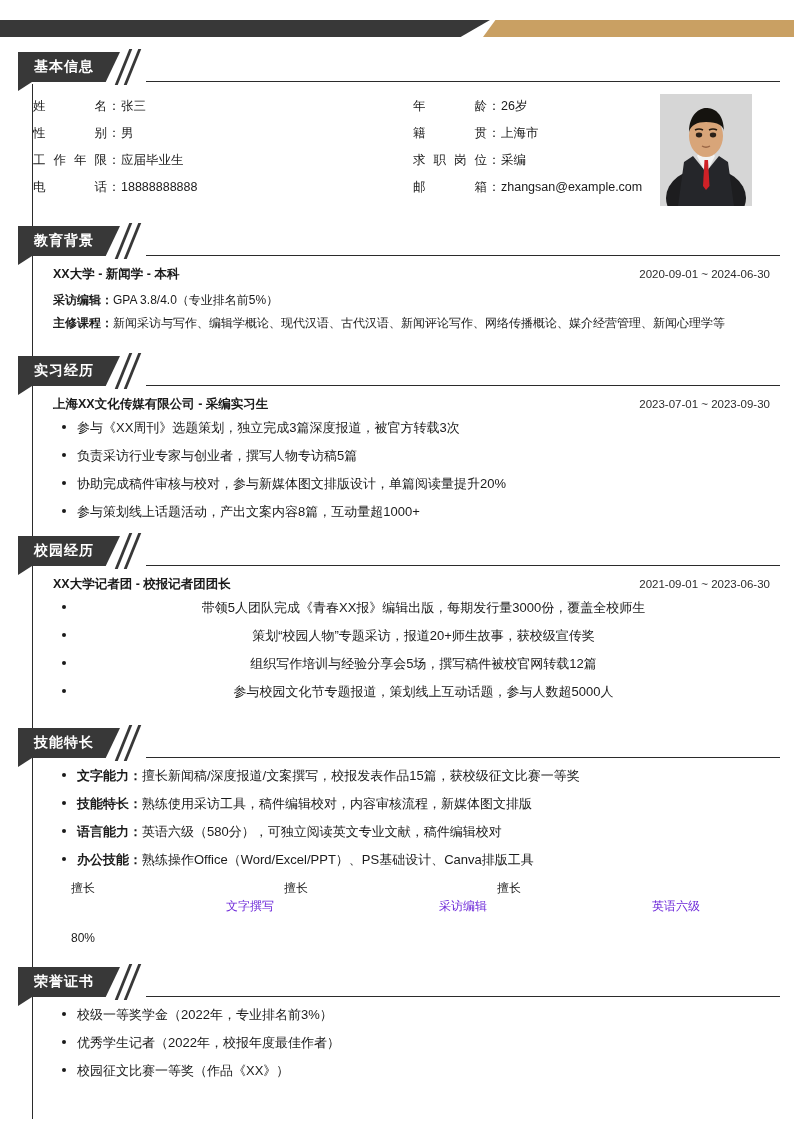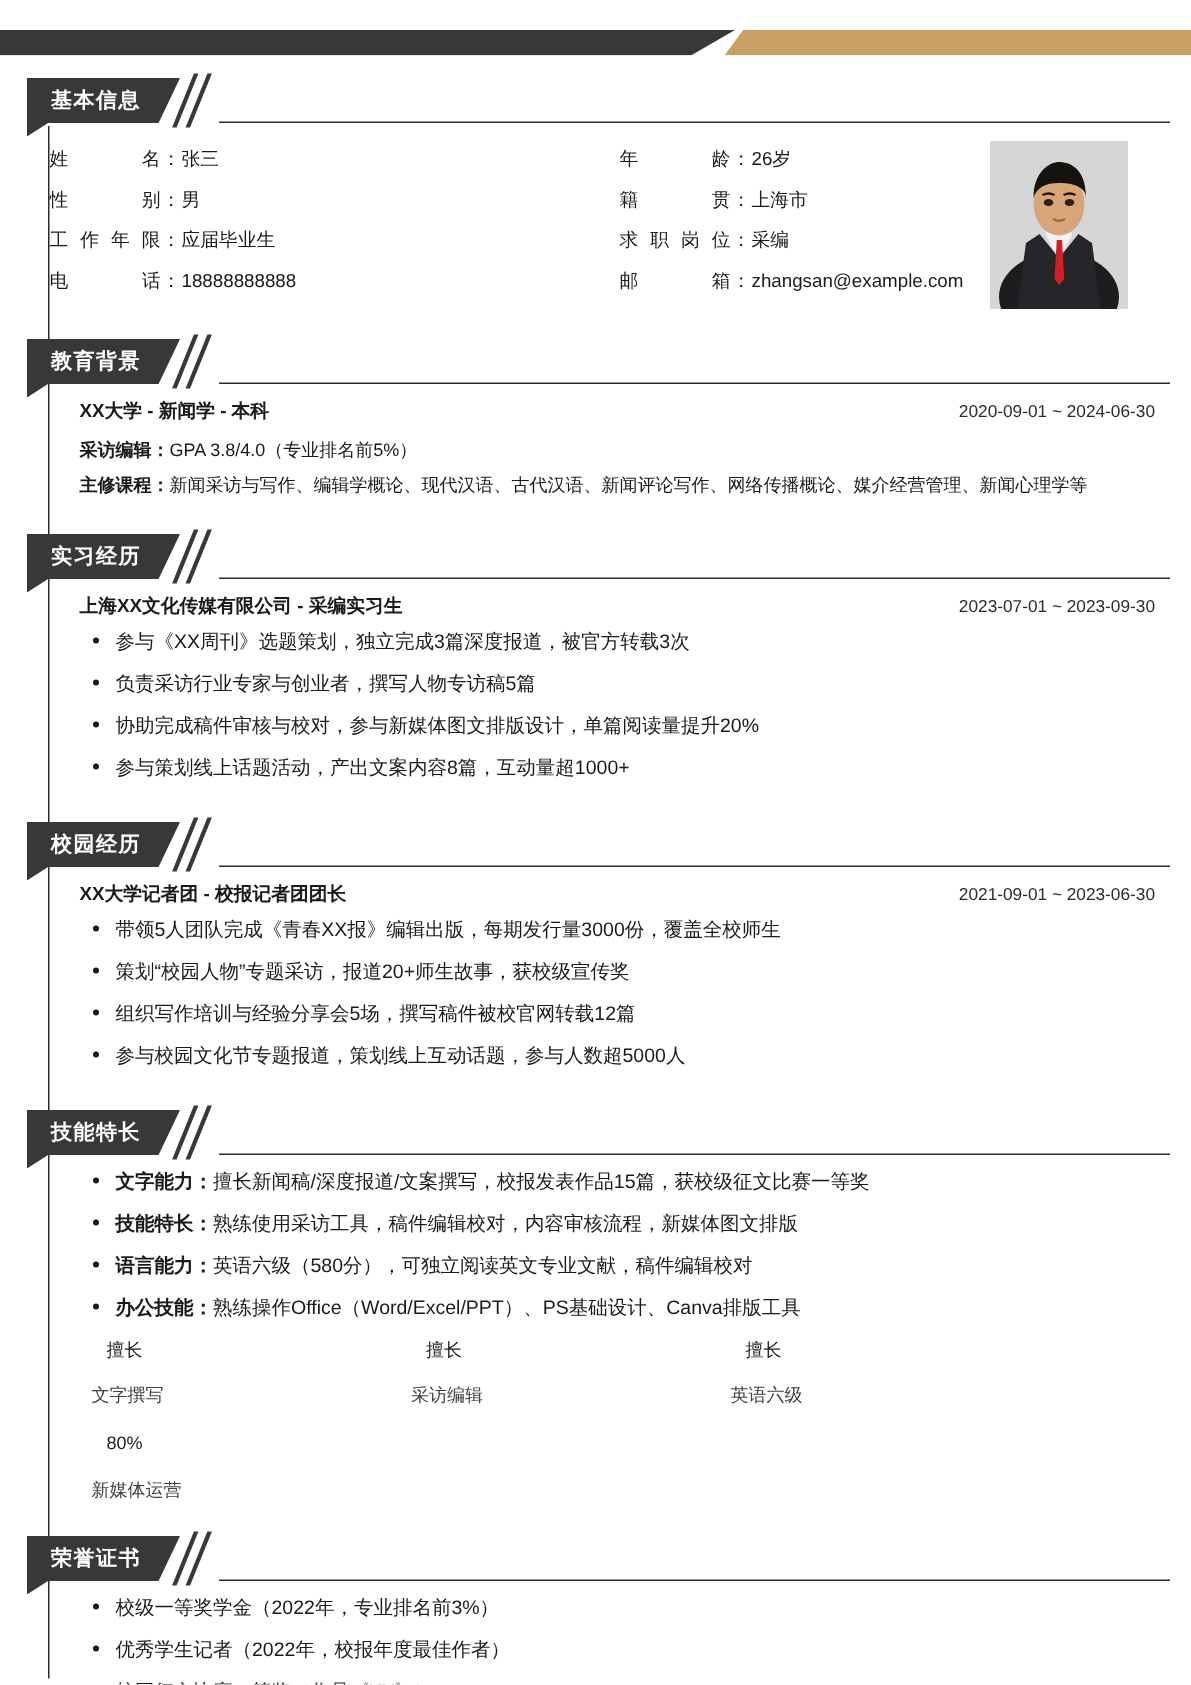--- a/index.html
+++ b/index.html
@@ -230,23 +230,24 @@
     height: 7px;
     border-radius: 4px;
     background: #3a3a3a;
   }
   .bar-val {
     margin-left: 10px;
     font-size: 12px;
     color: #1a1a1a;
   }
   .bar-label {
-    margin-top: 16px;
+    margin-top: 4px;
     font-size: 12px;
-    color: #404040;
+    color: #6d28d9;
+    text-align: right;
   }
 </style>
 </head>
 <body>
 
 <div class="top-banner">
   <div class="banner-dark"></div>
   <div class="banner-gold"></div>
 </div>
 
@@ -379,21 +380,21 @@
     </div>
     <ul class="bullets">
       <li>参与《XX周刊》选题策划，独立完成3篇深度报道，被官方转载3次</li>
       <li>负责采访行业专家与创业者，撰写人物专访稿5篇</li>
       <li>协助完成稿件审核与校对，参与新媒体图文排版设计，单篇阅读量提升20%</li>
       <li>参与策划线上话题活动，产出文案内容8篇，互动量超1000+</li>
     </ul>
   </div>
 </div>
 
-<div class="section" style="margin-top:12px;">
+<div class="section" style="margin-top:0;text-align:center;">
   <div class="sec-head">
     <div class="sec-badge">
       <span>校园经历</span>
     </div>
     <div class="sec-stripes" style="left:98px;">
       <i class="s1"></i>
         <i class="s2"></i>
     </div>
     <div class="sec-tail"></div>
     <div class="sec-rule" style="left:128px;"></div>
@@ -463,21 +464,20 @@
         <div class="bar-label">英语六级</div>
       </div>
 
       <div class="bar-item">
         <div class="bar-line">
           <div class="bar-track">
             <div class="bar-fill" style="width: 80%;"></div>
           </div>
           <span class="bar-val">80%</span>
         </div>
-        <div class="bar-label">新媒体运营</div>
       </div>
     </div>
   </div>
 </div>
 
 <div class="section" style="margin-top:2px;">
   <div class="sec-head">
     <div class="sec-badge">
       <span>荣誉证书</span>
     </div>

